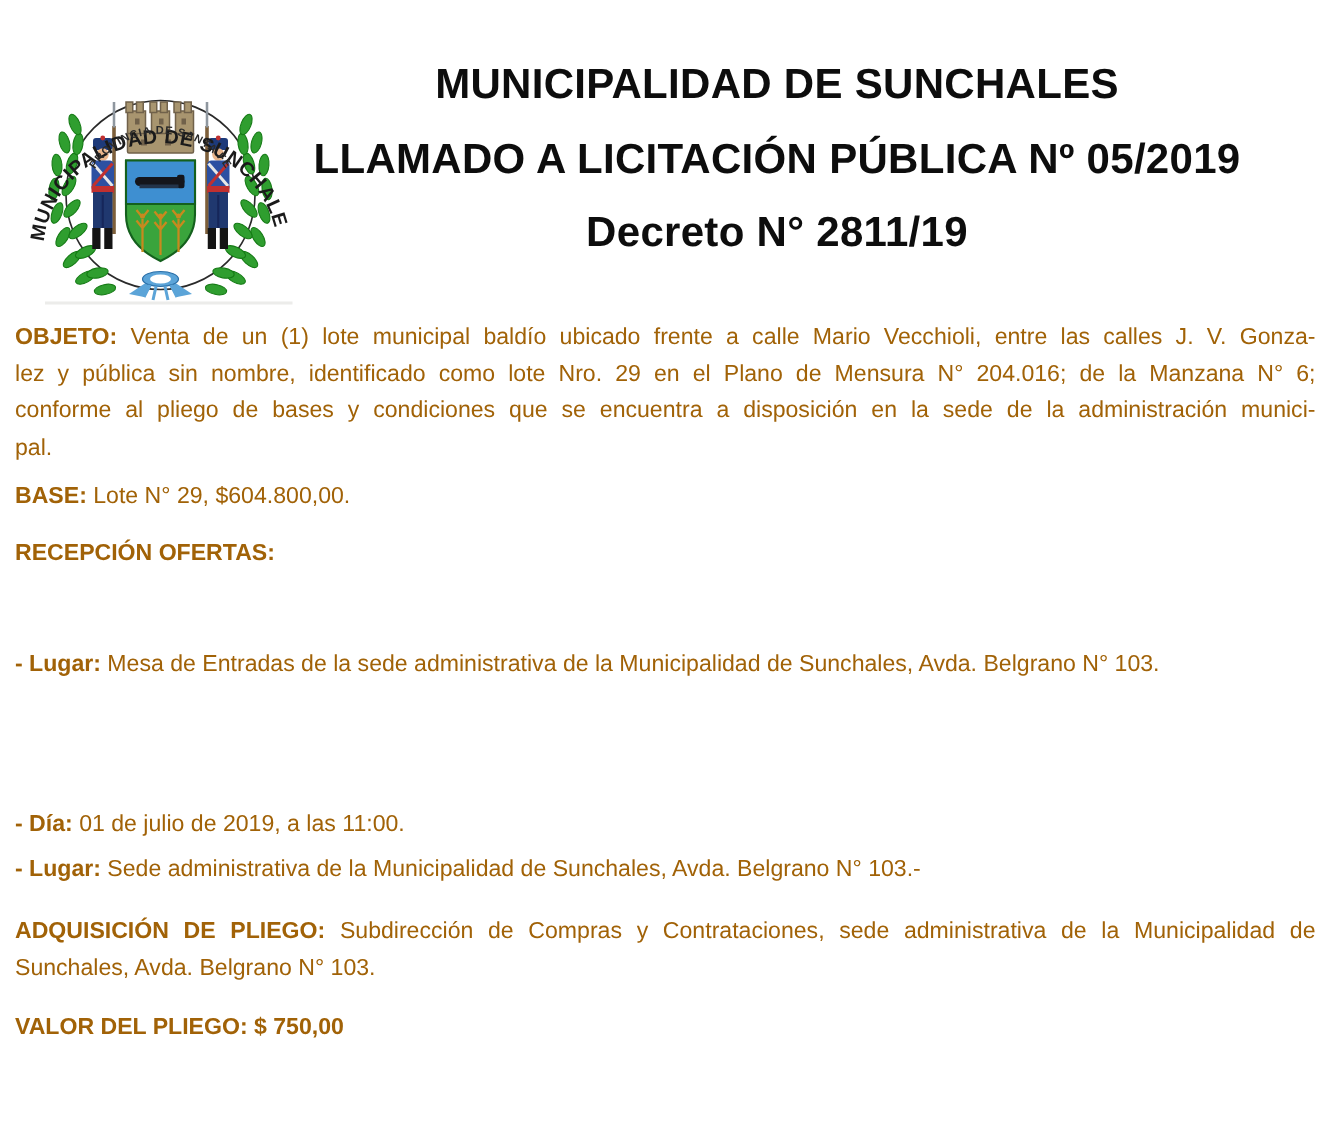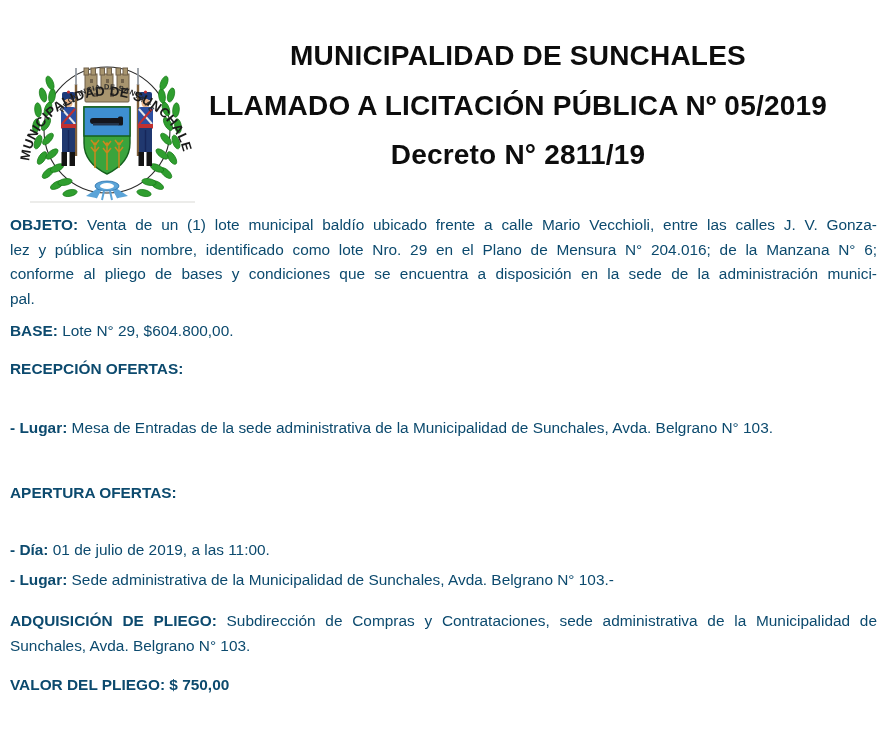--- a/index.html
+++ b/index.html
@@ -6,21 +6,21 @@
   .page{position:relative;width:887px;height:750px;background:#ffffff;overflow:hidden;
         font-family:"Liberation Sans","DejaVu Sans",sans-serif;color:#111;}
   
   .hdr{position:absolute;left:168px;top:41px;width:700px;text-align:center;}
   .t{font-weight:bold;font-size:28px;line-height:29px;letter-spacing:.2px;color:#0d0d0d;}
   .t2m{margin-top:21px;}
   .t3m{margin-top:20px;}
   
   .logo{position:absolute;left:10px;top:6px;width:190px;height:196px;}
   
-  .blk{position:absolute;left:10px;width:867px;font-size:15.4px;line-height:24.5px;color:#0c4a6e;}
+  .blk{position:absolute;left:10px;width:867px;font-size:15.4px;line-height:24.5px;color:#a16207;}
   .just{text-align:justify;text-align-last:justify;}
   b{font-weight:bold;}
   .cond{display:inline-block;transform:scaleX(0.80);transform-origin:0 50%;white-space:nowrap;font-size:15.6px;}
   .edge{position:absolute;left:30px;top:201px;width:165px;height:2px;background:#ececea;}
 </style>
 </head>
 <body>
 
 <div class="page">
 
@@ -179,27 +179,24 @@
 
   <div class="blk" style="top:319px">
     <b>BASE:</b> <span>Lote N° 29, $604.800,00.</span>
   </div>
 
   <div class="blk" style="top:357px">
     <b>RECEPCIÓN OFERTAS:</b>
   </div>
 
 
-  <div class="blk" style="top:416px">
+  <div class="blk" style="top:431px">
     <b>- Lugar:</b> <span>Mesa de Entradas de la sede administrativa de la Municipalidad de Sunchales, Avda. Belgrano N° 103.</span>
   </div>
 
-  <div class="blk" style="top:481px">
-    <b>APERTURA OFERTAS:</b>
-  </div>
 
   <div class="blk" style="top:538px">
     <b>- Día:</b> <span>01 de julio de 2019, a las 11:00.</span>
   </div>
 
   <div class="blk" style="top:568px">
     <b>- Lugar:</b> <span>Sede administrativa de la Municipalidad de Sunchales, Avda. Belgrano N° 103.-</span>
   </div>
 
   <div class="blk" style="top:609px">

